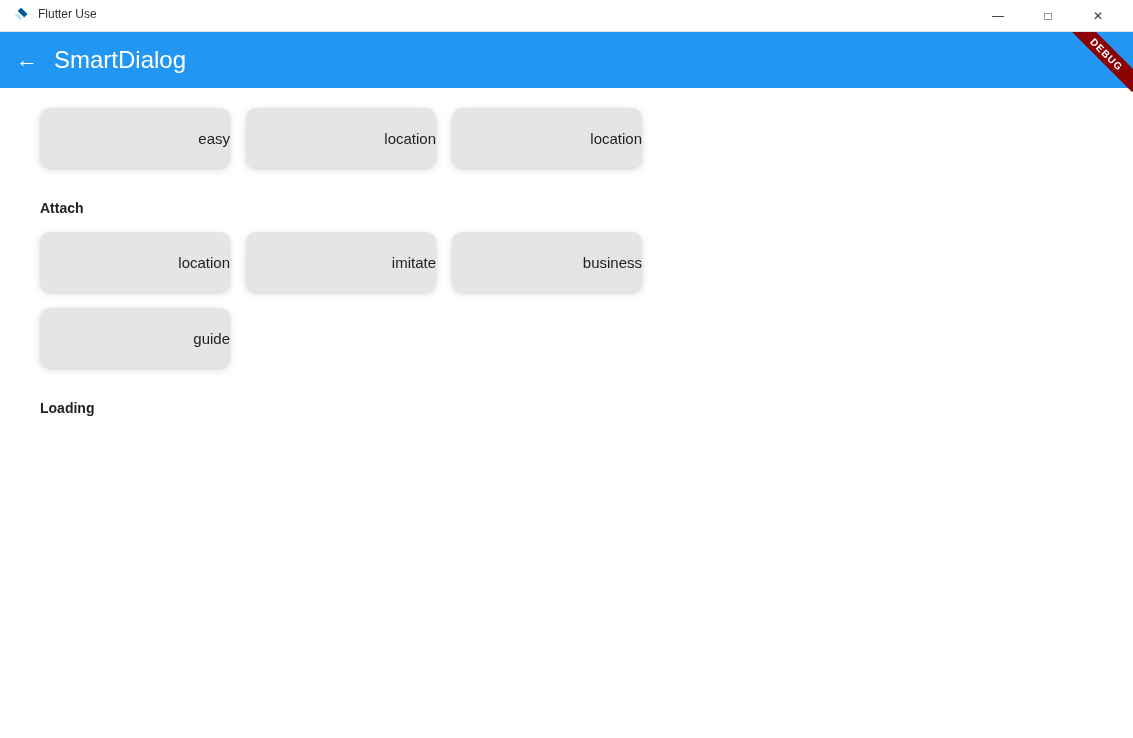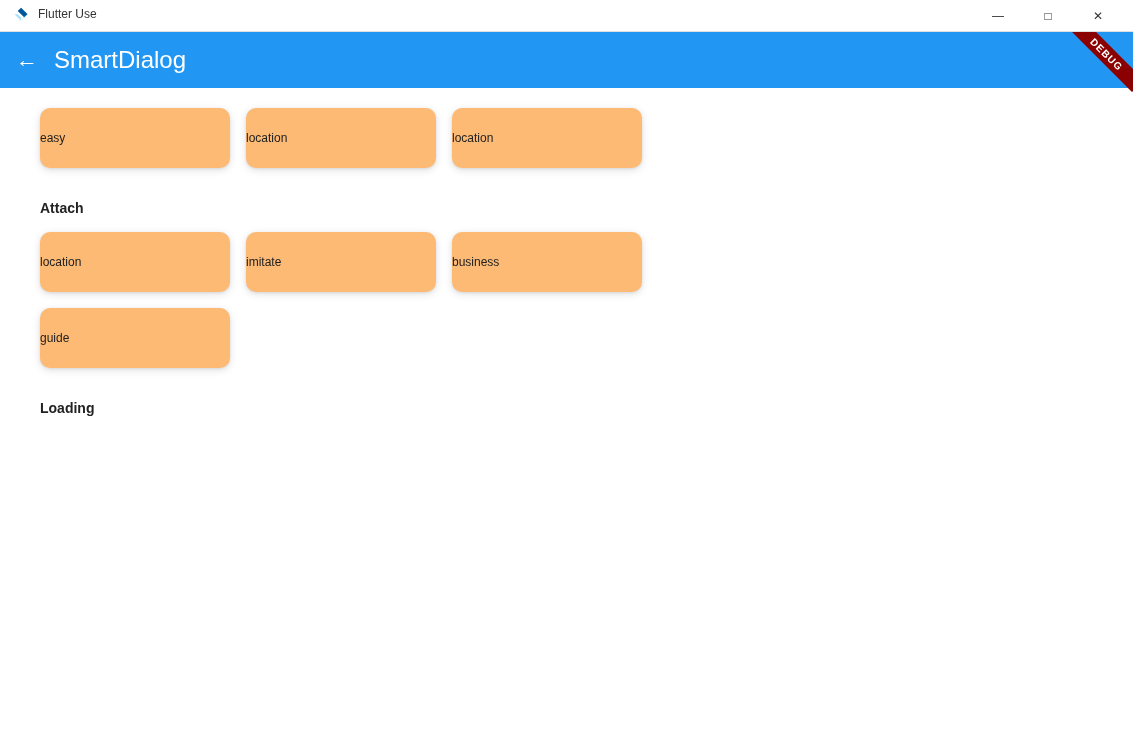--- a/index.html
+++ b/index.html
@@ -135,32 +135,32 @@
 
     
     .btn-grid {
       display: flex;
       flex-wrap: wrap;
       gap: 16px;
       margin-bottom: 16px;
     }
 
     .dialog-btn {
-      background: #fdba74;
+      background: #e5e5e5;
       border: none;
       border-radius: 10px;
       box-shadow: 0 2px 8px rgba(0,0,0,0.12), 0 1px 3px rgba(0,0,0,0.08);
       padding: 0;
       width: 190px;
       height: 60px;
       display: flex;
       align-items: center;
-      justify-content: flex-start;
+      justify-content: flex-end;
       cursor: pointer;
-      font-size: 12px;
+      font-size: 15px;
       color: #222;
       transition: box-shadow 0.15s;
     }
   </style>
 </head>
 <body>
 
 <div class="title-bar">
   <div class="title-bar-left">
 

